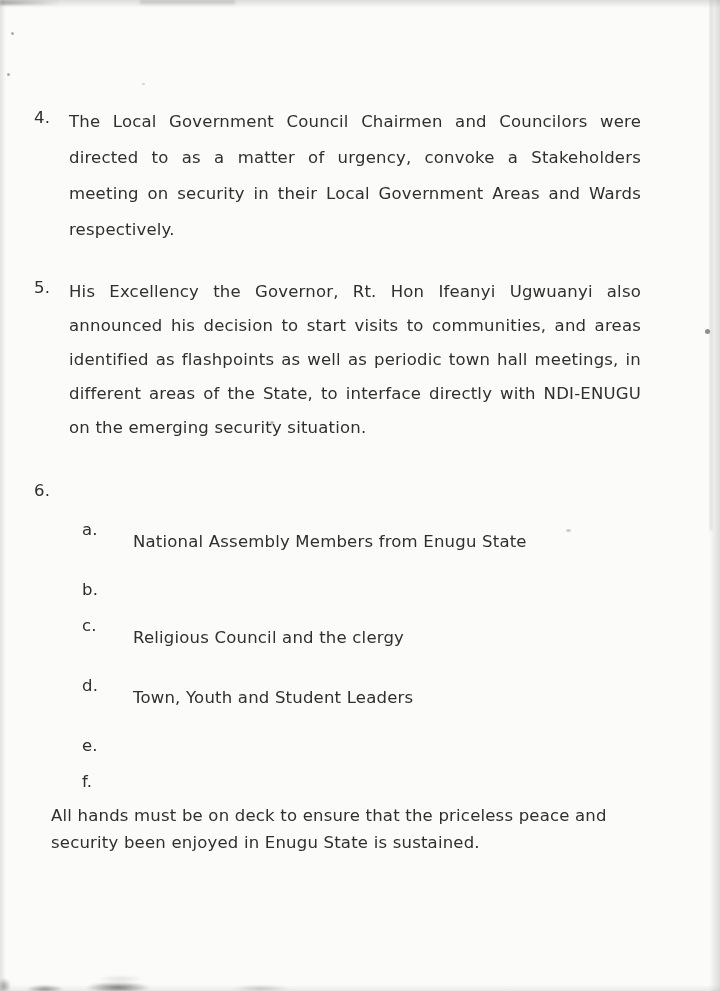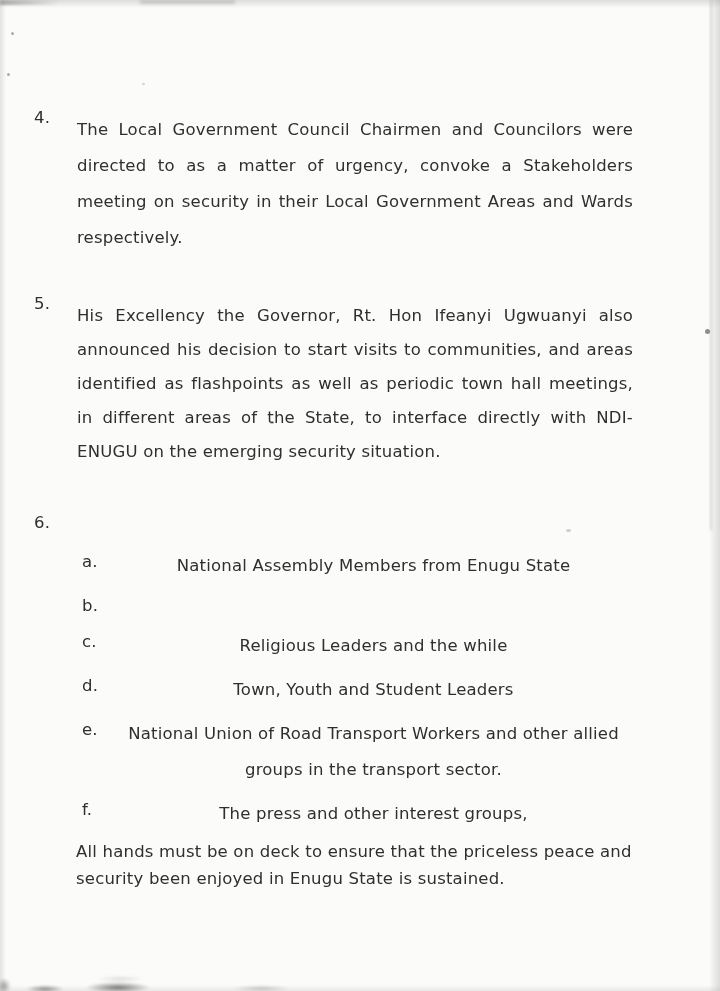--- a/index.html
+++ b/index.html
@@ -91,47 +91,46 @@
     display: flex;
     align-items: flex-start;
     padding-left: 34px;
   }
   .item .num {
     flex: none;
     width: 31px;
   }
   .item .body {
     flex: 1;
-    margin: 12px;
+    margin: 4px;
   }
   .item-4 { margin-top: 100px; line-height: 36px; padding-right: 75px; }
   .item-4 .body { text-align: justify; }
   .item-5 { margin-top: 19px;  line-height: 34px; padding-right: 75px; }
   .item-5 .body { text-align: justify; }
   .item-6 { margin-top: 28px;  line-height: 27px; padding-right: 43px; }
   .sublist { margin-top: 8px; }
   .sub {
     display: flex;
     align-items: flex-start;
     padding-left: 82px;
     line-height: 36px;
   }
   .sub .letter {
     flex: none;
     width: 39px;
   }
   .sub .text {
     flex: 1;
-    margin: 4px;
+    margin: 12px;
     padding-right: 94px;
-    text-align: center;
   }
   .closing {
     margin: 2px 0 0 0;
-    padding-left: 76px;
+    padding-left: 51px;
     padding-right: 69px;
     line-height: 27px;
   }
 </style>
 </head>
 <body>
 
 <div class="page">
 
   <div class="edge-top"></div>
@@ -161,33 +160,31 @@
     <div class="sublist">
       <div class="sub">
         <span class="letter">a.</span>
         <p class="text">National Assembly Members from Enugu State</p>
       </div>
       <div class="sub">
         <span class="letter">b.</span>
       </div>
       <div class="sub">
         <span class="letter">c.</span>
-        <p class="text">Religious Leaders and the while</p>
+        <p class="text">Religious Council and the clergy</p>
       </div>
       <div class="sub">
         <span class="letter">d.</span>
         <p class="text">Town, Youth and Student Leaders</p>
       </div>
       <div class="sub">
         <span class="letter">e.</span>
-        <p class="text">National Union of Road Transport Workers and other allied groups in the transport sector.</p>
       </div>
       <div class="sub">
         <span class="letter">f.</span>
-        <p class="text">The press and other interest groups,</p>
       </div>
     </div>
 
     <p class="closing">All hands must be on deck to ensure that the priceless peace and security been enjoyed in Enugu State is sustained.</p>
 
   </div>
 
   <div class="speck speck-1"></div>
   <div class="speck speck-2"></div>
   <div class="speck speck-3"></div>

